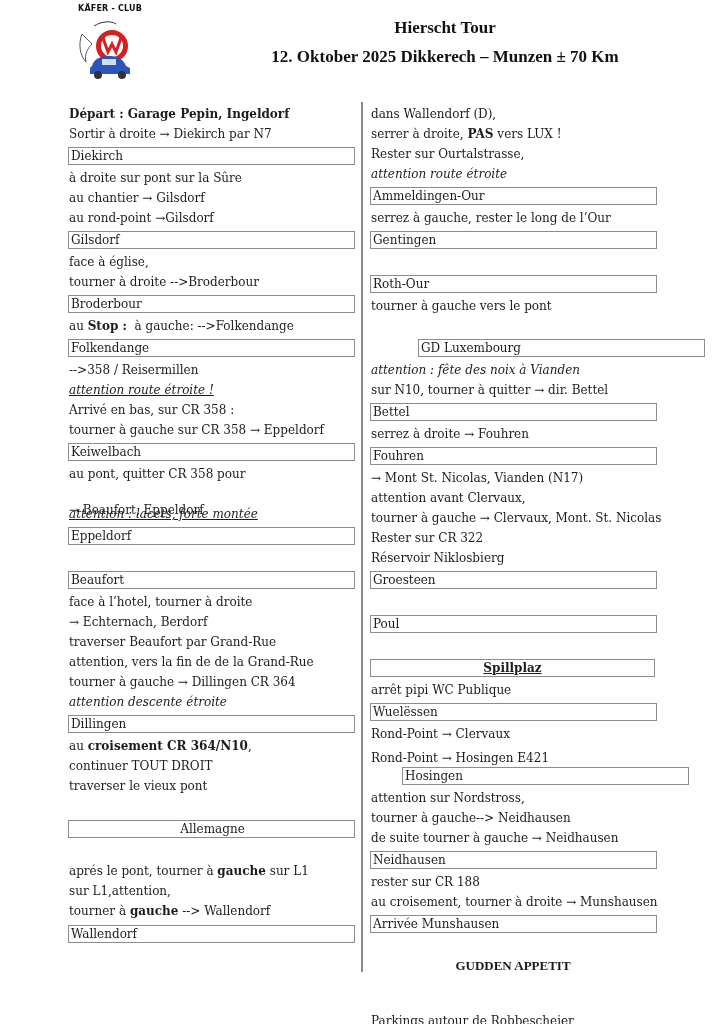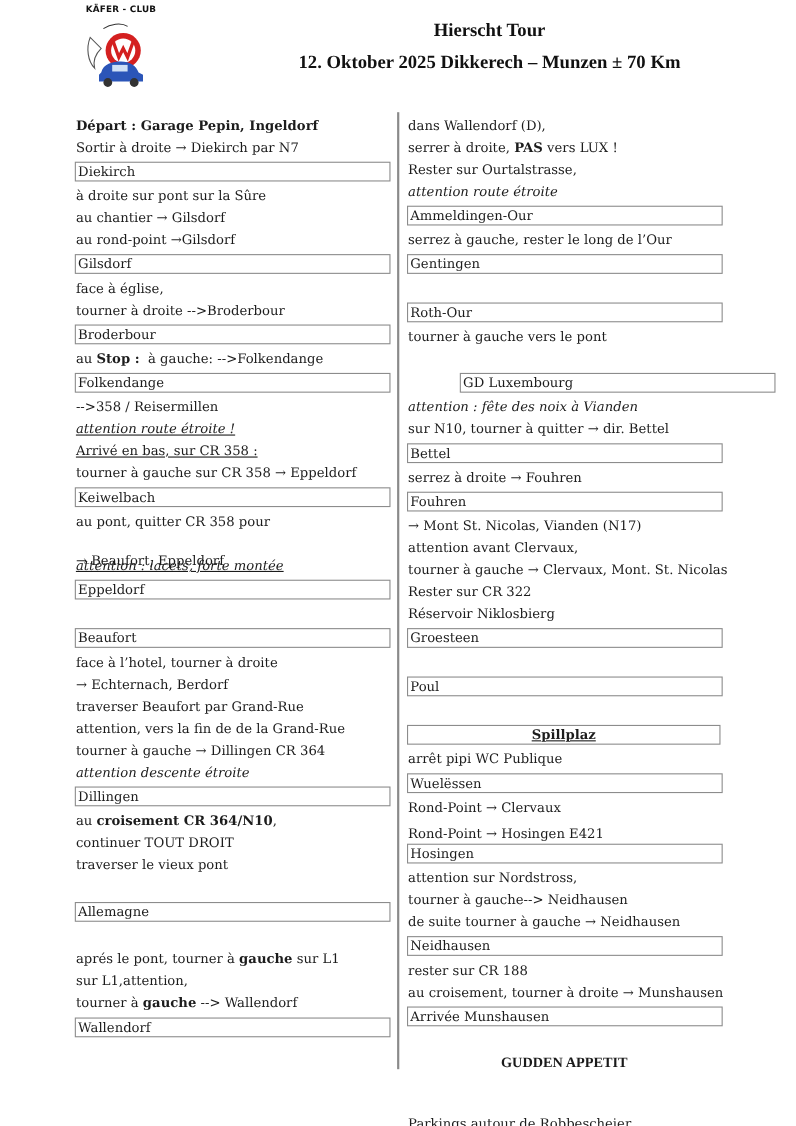--- a/index.html
+++ b/index.html
@@ -51,39 +51,39 @@
 <div class="ln L" style="top:190px;">au chantier → Gilsdorf</div>
 <div class="ln L" style="top:210px;">au rond-point →Gilsdorf</div>
 <div class="box L" style="top:231px;">Gilsdorf</div>
 <div class="ln L" style="top:254px;">face à église,</div>
 <div class="ln L" style="top:274px;">tourner à droite --&gt;Broderbour</div>
 <div class="box L" style="top:295px;">Broderbour</div>
 <div class="ln L" style="top:318px;"><span>au </span><b>Stop :</b><span style="white-space:pre;">  à gauche: --&gt;Folkendange</span></div>
 <div class="box L" style="top:339px;">Folkendange</div>
 <div class="ln L" style="top:362px;">--&gt;358 / Reisermillen</div>
 <div class="ln L it ul" style="top:382px;">attention route étroite !</div>
-<div class="ln L" style="top:402px;text-decoration:underline;">Arrivé en bas, sur CR 358 :</div>
+<div class="ln L" style="top:402px;">Arrivé en bas, sur CR 358 :</div>
 <div class="ln L" style="top:422px;">tourner à gauche sur CR 358 → Eppeldorf</div>
 <div class="box L" style="top:443px;">Keiwelbach</div>
 <div class="ln L" style="top:466px;">au pont, quitter CR 358 pour</div>
 <div class="ln L" style="top:486px;margin-top:16px;">→ Beaufort, Eppeldorf</div>
 <div class="ln L it ul" style="top:506px;">attention : lacets, forte montée</div>
 <div class="box L" style="top:527px;">Eppeldorf</div>
 <div class="box L" style="top:571px;">Beaufort</div>
 <div class="ln L" style="top:594px;">face à l’hotel, tourner à droite</div>
 <div class="ln L" style="top:614px;">→ Echternach, Berdorf</div>
 <div class="ln L" style="top:634px;">traverser Beaufort par Grand-Rue</div>
 <div class="ln L" style="top:654px;">attention, vers la fin de de la Grand-Rue</div>
 <div class="ln L" style="top:674px;">tourner à gauche → Dillingen CR 364</div>
 <div class="ln L it" style="top:694px;">attention descente étroite</div>
 <div class="box L" style="top:715px;">Dillingen</div>
 <div class="ln L" style="top:738px;"><span style="white-space:pre;">au </span><b>croisement CR 364/N10</b><span>,</span></div>
 <div class="ln L" style="top:758px;">continuer TOUT DROIT</div>
 <div class="ln L" style="top:778px;">traverser le vieux pont</div>
-<div class="box L" style="top:820px;">Allemagne</div>
+<div class="box L" style="top:820px;text-align:center;">Allemagne</div>
 <div class="ln L" style="top:863px;"><span style="white-space:pre;">aprés le pont, tourner à </span><b>gauche</b><span style="white-space:pre;"> sur L1</span></div>
 <div class="ln L" style="top:883px;">sur L1,attention,</div>
 <div class="ln L" style="top:903px;"><span style="white-space:pre;">tourner à </span><b>gauche</b><span style="white-space:pre;"> --&gt; Wallendorf</span></div>
 <div class="box L" style="top:925px;">Wallendorf</div>
 
 <div class="ln R" style="top:106px;">dans Wallendorf (D),</div>
 <div class="ln R" style="top:126px;"><span style="white-space:pre;">serrer à droite, </span><b>PAS</b><span style="white-space:pre;"> vers LUX !</span></div>
 <div class="ln R" style="top:146px;">Rester sur Ourtalstrasse,</div>
 <div class="ln R it" style="top:166px;">attention route étroite</div>
 <div class="box R" style="top:187px;">Ammeldingen-Our</div>
@@ -102,21 +102,21 @@
 <div class="ln R" style="top:510px;">tourner à gauche → Clervaux, Mont. St. Nicolas</div>
 <div class="ln R" style="top:530px;">Rester sur CR 322</div>
 <div class="ln R" style="top:550px;">Réservoir Niklosbierg</div>
 <div class="box R" style="top:571px;">Groesteen</div>
 <div class="box R" style="top:615px;">Poul</div>
 <div class="box R center" style="top:659px;">Spillplaz</div>
 <div class="ln R" style="top:682px;">arrêt pipi WC Publique</div>
 <div class="box R" style="top:703px;">Wuelëssen</div>
 <div class="ln R" style="top:726px;">Rond-Point → Clervaux</div>
 <div class="ln R" style="top:750px;">Rond-Point → Hosingen E421</div>
-<div class="box R" style="top:767px;">Hosingen</div>
+<div class="box R" style="top:767px;margin-left:32px;">Hosingen</div>
 <div class="ln R" style="top:790px;">attention sur Nordstross,</div>
 <div class="ln R" style="top:810px;">tourner à gauche--&gt; Neidhausen</div>
 <div class="ln R" style="top:830px;">de suite tourner à gauche → Neidhausen</div>
 <div class="box R" style="top:851px;">Neidhausen</div>
 <div class="ln R" style="top:874px;">rester sur CR 188</div>
 <div class="ln R" style="top:894px;">au croisement, tourner à droite → Munshausen</div>
 <div class="box R" style="top:915px;">Arrivée Munshausen</div>
 <div class="ln R" style="top:970px;margin-top:43px;">Parkings autour de Robbescheier</div>
 <div class="footer">GUDDEN APPETIT</div>
 

